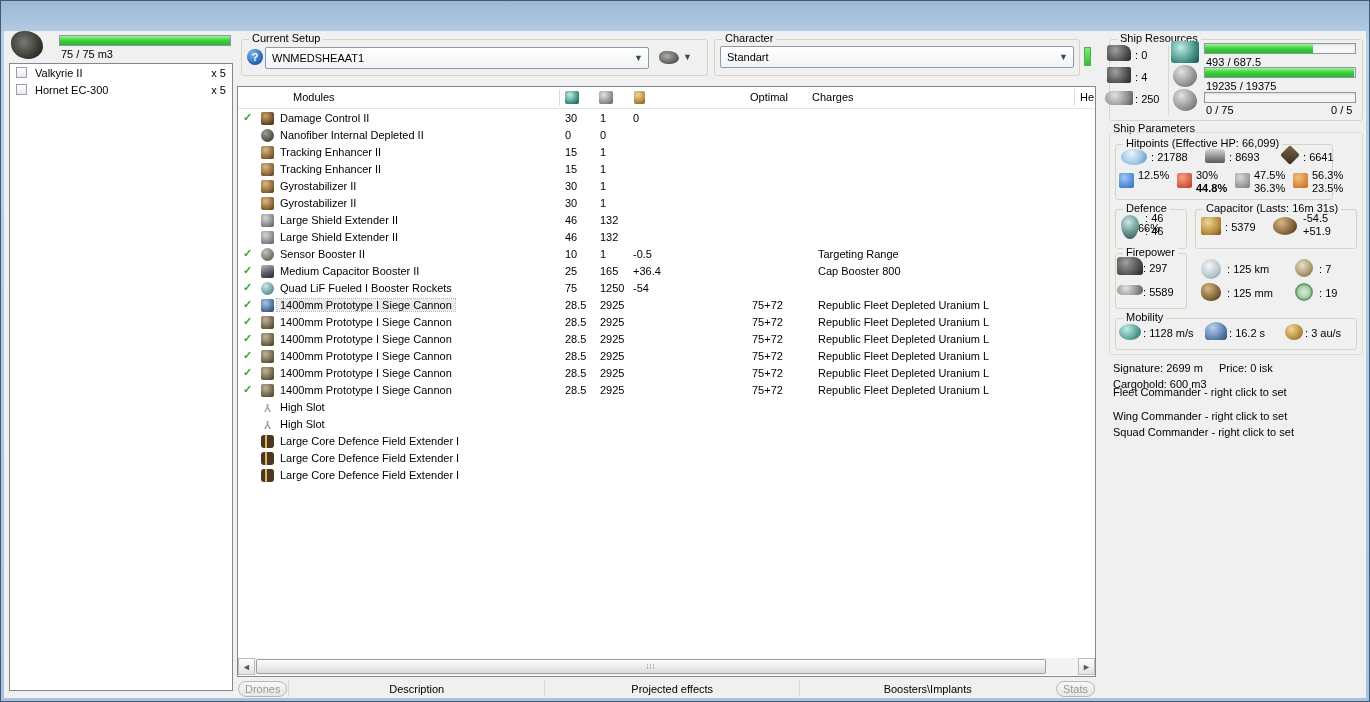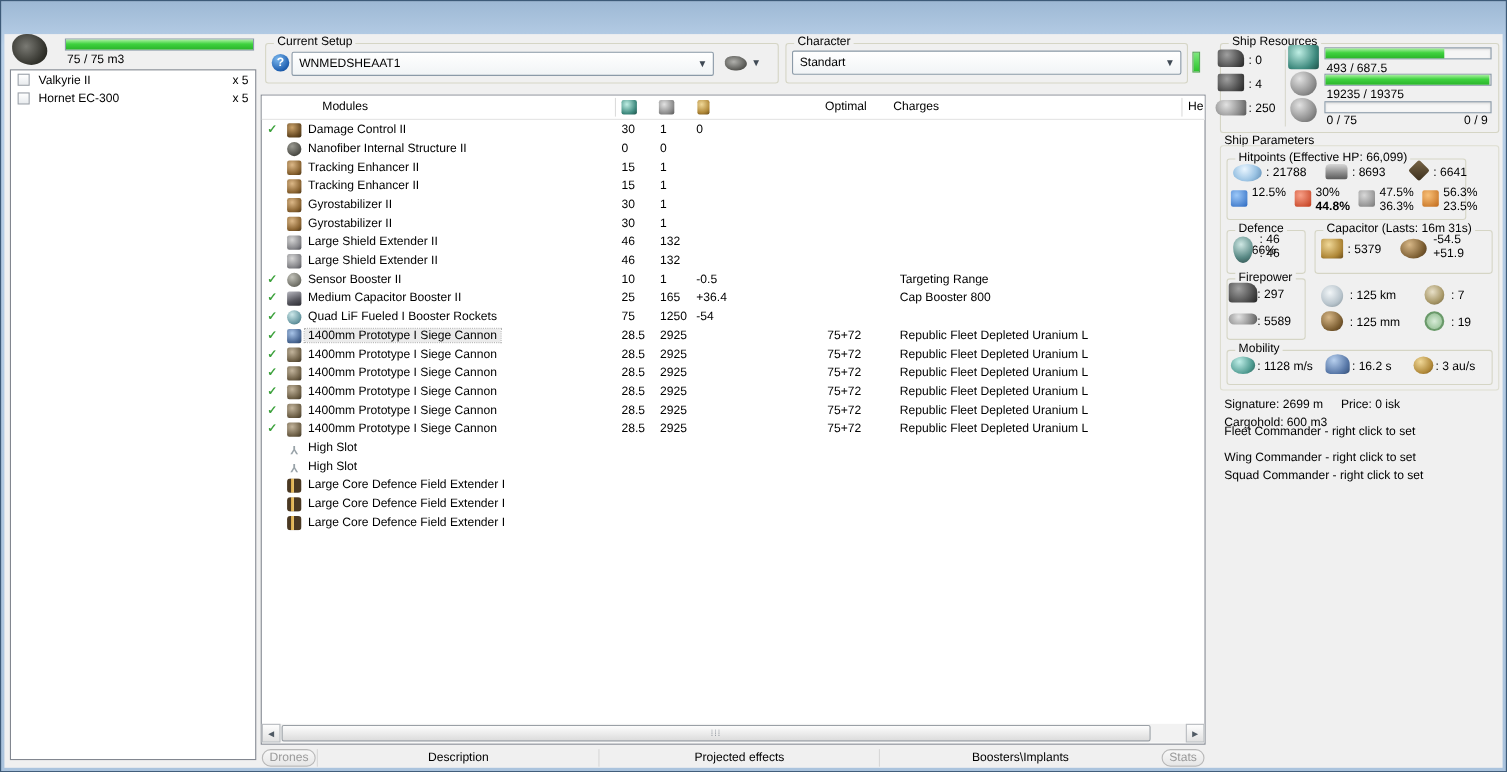--- a/index.html
+++ b/index.html
@@ -169,21 +169,21 @@
         <div class="mrow">
           <span class="chk">✓</span>
           <span class="micon damage-control"></span>
           <span class="mname">Damage Control II</span>
           <span class="mcpu">30</span>
           <span class="mpg">1</span>
           <span class="mcap">0</span>
         </div>
         <div class="mrow">
           <span class="micon nanofiber"></span>
-          <span class="mname">Nanofiber Internal Structure II</span>
+          <span class="mname">Nanofiber Internal Depleted II</span>
           <span class="mcpu">0</span>
           <span class="mpg">0</span>
         </div>
         <div class="mrow">
           <span class="micon tracking-enhancer"></span>
           <span class="mname">Tracking Enhancer II</span>
           <span class="mcpu">15</span>
           <span class="mpg">1</span>
         </div>
         <div class="mrow">
@@ -352,21 +352,21 @@
   <span class="hicon abs i-gray" style="left:1172px;top:64px;width:24px;height:22px;border-radius:50%;"></span>
   <div class="abs bar" style="left:1203px;top:66px;width:152px;">
       <div class="fill" id="pg-fill" style="width: 99%;"></div>
     </div>
   <span class="abs rtxt" style="left:1205px;top:79px;">19235 / 19375</span>
   <span class="hicon abs i-gray" style="left:1172px;top:88px;width:24px;height:22px;border-radius:40% 55% 45% 55%;"></span>
   <div class="abs bar" style="left:1203px;top:91px;width:152px;">
       <div class="fill" id="db-fill" style="width: 0%;"></div>
     </div>
   <span class="abs rtxt" style="left:1205px;top:103px;">0 / 75</span>
-  <span class="abs rtxt" style="left:1330px;top:103px;">0 / 9</span>
+  <span class="abs rtxt" style="left:1330px;top:103px;">0 / 5</span>
 
   <span class="abs rtxt" style="left:1112px;top:121px;">Ship Parameters</span>
   <div class="group" style="left:1108px;top:131px;width:254px;height:223px;border-color:#ddddd0;"></div>
 
   <div class="group" style="left:1114px;top:143px;width:218px;height:56px;">
     <span class="glabel">Hitpoints (Effective HP: 66,099)</span>
   </div>
   <span class="hicon abs i-shieldorb" style="left:1120px;top:148px;width:26px;height:16px;"></span>
   <span class="abs pv" style="left:1150px;top:150px;">21788</span>
   <span class="hicon abs i-armor" style="left:1204px;top:148px;width:20px;height:14px;"></span>

